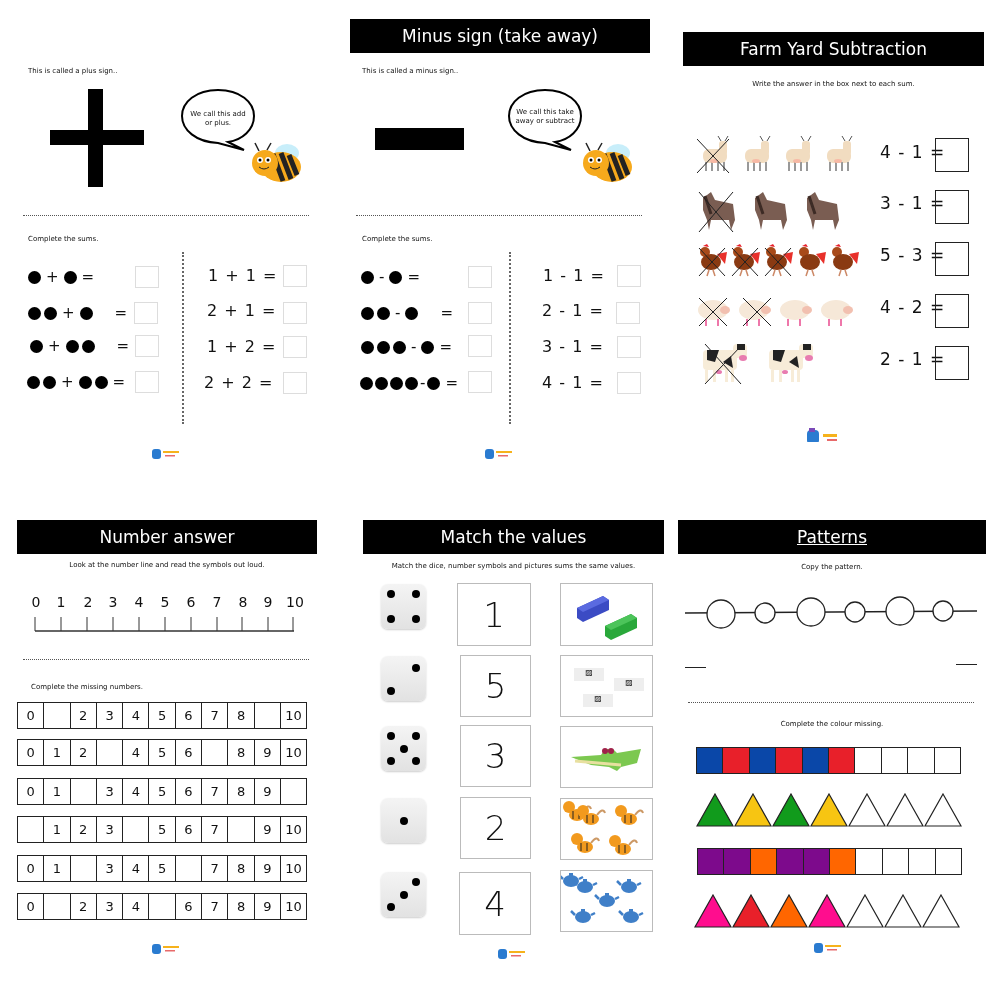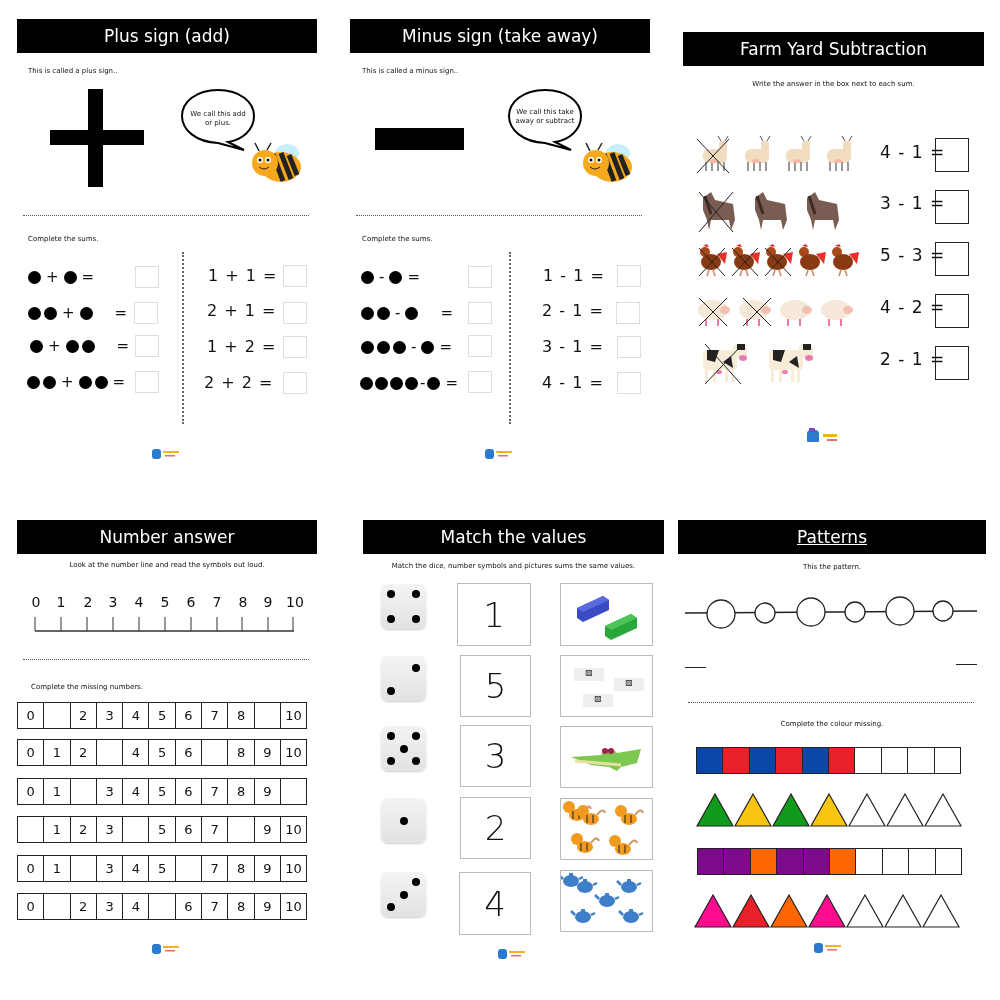--- a/index.html
+++ b/index.html
@@ -28,21 +28,20 @@
   .card { position: absolute; border: 1px solid #bbb; background: #fff; display: flex; align-items: center; justify-content: center; font-size: 34px; font-weight: 300; }
   .pic-card { position: absolute; border: 1px solid #bbb; background: #fff; }
   .sq-row { position: absolute; display: flex; }
   .sq-row .sq { width: 27.4px; height: 27px; border: 1px solid #222; margin-left: -1px; }
   .tri-row { position: absolute; display: flex; }
 </style>
 </head>
 <body>
 
 <div class="sheet" style="left:0;top:0;width:333px;height:480px;">
-  <div class="title-bar" style="left:17px;top:19px;width:300px;">Plus sign (add)</div>
   <div class="small" style="left:28px;top:67px;">This is called a plus sign..</div>
   <svg style="position:absolute;left:50px;top:89px;" width="94" height="98">
       <rect x="38" y="0" width="15" height="98" fill="#000"></rect>
       <rect x="0" y="41" width="94" height="15" fill="#000"></rect>
     </svg>
   <svg style="position:absolute;left:178px;top:88px;" width="80" height="66">
       <path d="M40 2 C62 2 76 14 76 28 C76 42 64 52 50 54 L66 62 L40 55 C18 54 4 42 4 28 C4 14 18 2 40 2 Z" fill="#fff" stroke="#000" stroke-width="2"></path>
     </svg>
   <div class="small center" style="left:186px;top:110px;width:64px;white-space:normal;line-height:9px;">We call this add or plus.</div>
   <svg style="position:absolute;left:245px;top:135px;" width="60" height="52">
@@ -484,21 +483,21 @@
   </div>
   <svg class="logo" style="left:152px;top:447px;" width="30" height="14">
       <rect x="0" y="2" width="9" height="10" rx="3" fill="#2a7bd0"></rect>
       <rect x="11" y="4" width="16" height="2" fill="#f6b21c"></rect>
       <rect x="13" y="8" width="10" height="1.5" fill="#e86a6a"></rect>
     </svg>
 </div>
 
 <div class="sheet" style="left:667px;top:500px;width:333px;height:500px;">
   <div class="title-bar" style="left:11px;top:20px;width:308px;text-decoration:underline;">Patterns</div>
-  <div class="small center" style="left:11px;top:63px;width:308px;">This the pattern.</div>
+  <div class="small center" style="left:11px;top:63px;width:308px;">Copy the pattern.</div>
   <svg style="position:absolute;left:18px;top:96px;" width="295" height="34">
     <line x1="0" y1="17" x2="292" y2="15" stroke="#222" stroke-width="1.5"></line>
     <circle cx="36" cy="18" r="14" fill="#fff" stroke="#222" stroke-width="1.3"></circle>
     <circle cx="80" cy="17" r="10" fill="#fff" stroke="#222" stroke-width="1.3"></circle>
     <circle cx="126" cy="16" r="14" fill="#fff" stroke="#222" stroke-width="1.3"></circle>
     <circle cx="170" cy="16" r="10" fill="#fff" stroke="#222" stroke-width="1.3"></circle>
     <circle cx="215" cy="15" r="14" fill="#fff" stroke="#222" stroke-width="1.3"></circle>
     <circle cx="258" cy="15" r="10" fill="#fff" stroke="#222" stroke-width="1.3"></circle>
   </svg>
   <div style="position:absolute;left:18px;top:167px;width:21px;border-top:1.5px solid #222;"></div>

